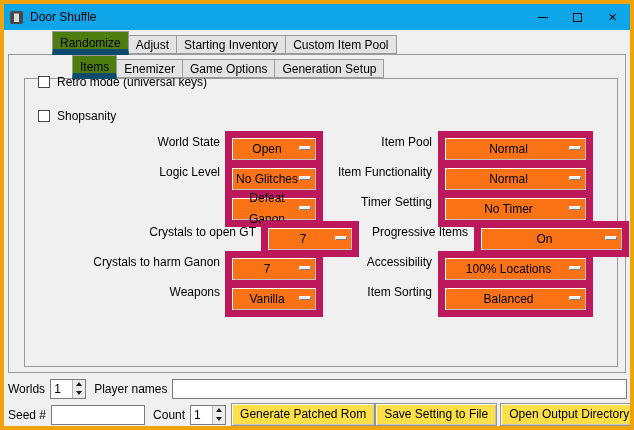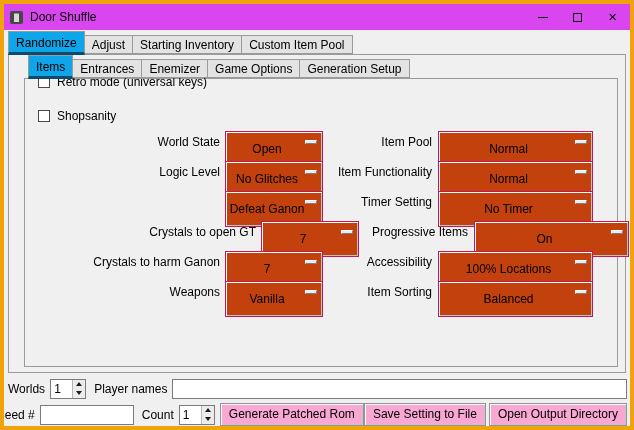--- a/index.html
+++ b/index.html
@@ -6,81 +6,81 @@
   html,body { background:#555; }
   .window {
     position: relative; width: 634px; height: 430px;
     background: #f0a30a; 
     font-family: "Liberation Sans", sans-serif; font-size: 12px; color: #000;
     overflow: hidden;
   }
   
   .titlebar {
     position: absolute; left: 4px; top: 4px; right: 4px; height: 26px;
-    background: #d946ef; display: flex; align-items: center;
+    background: #0ea5e9; display: flex; align-items: center;
   }
   .app-icon { margin-left: 5px; display: flex; align-items: center; }
   .win-title { margin-left: 6px; font-size: 12px; }
   .win-controls { margin-left: auto; display: flex; height: 100%; }
   .wbtn { width: 35px; height: 100%; display: flex; align-items: center; justify-content: center; cursor: default; }
   .glyph-min { width: 10px; height: 1px; background: #000; }
   .glyph-max { width: 9px; height: 9px; border: 1px solid #000; }
   .glyph-close { font-size: 11px; line-height: 1; }
   
   .client { position: absolute; left: 4px; top: 30px; right: 4px; bottom: 4px; background: #f0f0f0; overflow: hidden; }
   
   .tabrow { position: absolute; display: flex; align-items: flex-end; height: 23px; z-index: 4; }
   .tab {
     height: 19px; line-height: 18px; padding: 0 7px;
     background: #e3e3e3; border: 1px solid #9b9b9b; margin-right: -1px;
     white-space: nowrap; cursor: default;
   }
   .tab.selected {
     height: 24px; line-height: 23px; margin-bottom: -1px;
-    background: #0ea5e9; border-bottom: 3px solid #0c4a6e; z-index: 5; position: relative;
+    background: #4d7c0f; border-bottom: 6px solid #0c4a6e; z-index: 5; position: relative; margin-left: 44px;
   }
   .pane { position: absolute; border: 1px solid #9b9b9b; background: #f0f0f0; z-index: 1; }
   .pane-primary { left: 4px; top: 24px; width: 618px; height: 319px; }
   .pane-secondary { left: 20px; top: 48px; width: 594px; height: 289px; }
   
   .chk-row { position: absolute; left: 34px; display: flex; align-items: center; height: 16px; z-index: 3; }
   .chk { width: 12px; height: 12px; background: #fff; border: 1px solid #4a4a4a; margin-right: 7px; }
   
   .opt-row { position: absolute; left: 0; width: 626px; height: 23px; z-index: 3; }
   .lbl { font-size: 12px; color: #000; white-space: nowrap; }
   .lbl-l { position: absolute; left: 46px; width: 170px; text-align: right; line-height: 23px; }
   .lbl-r { position: absolute; left: 268px; width: 160px; text-align: right; line-height: 23px; }
   .dd {
-    position: absolute; height: 36px; background: #c2410c;
-    border: 1px solid #be185d;
+    position: absolute; height: 36px; background: #f97316;
+    border: 7px solid #be185d;
     box-shadow: inset 1px 1px 0 #fdfdfd, inset -1px -1px 0 #c0c0c0;
     display: flex; align-items: center; cursor: default;
   }
   .dd-l { left: 221px; width: 98px; }
   .dd-r { left: 434px; width: 155px; }
   .dd-text { flex: 1; text-align: center; padding-right: 14px; line-height: 21px; }
   .dd-ind {
     position: absolute; right: 5px; top: 8px; width: 12px; height: 4px;
     background: #ececec;
     border-top: 1px solid #ffffff; border-left: 1px solid #ffffff;
     border-right: 1px solid #7e7e7e; border-bottom: 1px solid #7e7e7e;
   }
   
-  .brow { position: absolute; display: flex; align-items: center; z-index: 3; justify-content: flex-end; }
+  .brow { position: absolute; display: flex; align-items: center; z-index: 3; }
   .brow1 { left: 4px; right: 3px; top: 348px; height: 21px; }
   .brow2 { left: 4px; right: 3px; top: 373px; height: 23px; }
   .entry { background: #fff; border: 1px solid #7b7b7b; height: 20px; font: 12px "Liberation Sans", sans-serif; padding: 0 3px; outline: none; }
   .spin { display: flex; height: 20px; border: 1px solid #7b7b7b; background: #fff; }
   .spin-input { width: 21px; border: none; outline: none; font: 12px "Liberation Sans", sans-serif; padding-left: 3px; background: #fff; }
   .spin-btns { width: 13px; display: flex; flex-direction: column; border-left: 1px solid #b5b5b5; }
   .spin-btn { flex: 1; display: flex; align-items: center; justify-content: center; background: #ececec; cursor: default; }
   .tri-up { width: 0; height: 0; border-left: 3px solid transparent; border-right: 3px solid transparent; border-bottom: 4px solid #1b1b1b; }
   .tri-down { width: 0; height: 0; border-left: 3px solid transparent; border-right: 3px solid transparent; border-top: 4px solid #1b1b1b; }
   .btn {
-    background: #f9a8d4; border: 1px solid #949494;
+    background: #fde047; border: 1px solid #949494;
     box-shadow: inset 1px 1px 0 #fbfbfb, inset -1px -1px 0 #c4c4c4;
     height: 23px; line-height: 21px; padding: 0 8px; font-size: 12px;
     white-space: nowrap; cursor: default;
   }
   .ml5 { margin-left: 5px; } .ml8 { margin-left: 8px; } .mr5 { margin-right: 5px; }
   .pl-input { flex: 1; margin-left: 4px; }
 </style>
 </head>
 <body>
 
@@ -112,21 +112,20 @@
     <div class="tabrow" style="left:4px; top:1px;">
       <div class="tab selected">Randomize</div>
       <div class="tab">Adjust</div>
       <div class="tab">Starting Inventory</div>
       <div class="tab">Custom Item Pool</div>
     </div>
     <div class="pane pane-primary"></div>
 
     <div class="tabrow" style="left:24px; top:25px;">
       <div class="tab selected">Items</div>
-      <div class="tab">Entrances</div>
       <div class="tab">Enemizer</div>
       <div class="tab">Game Options</div>
       <div class="tab">Generation Setup</div>
     </div>
     <div class="pane pane-secondary"></div>
 
     <div class="chk-row" style="top:44px;">
       <span class="chk"></span>
       <span class="lbl">Retro mode (universal keys)</span>
     </div>

